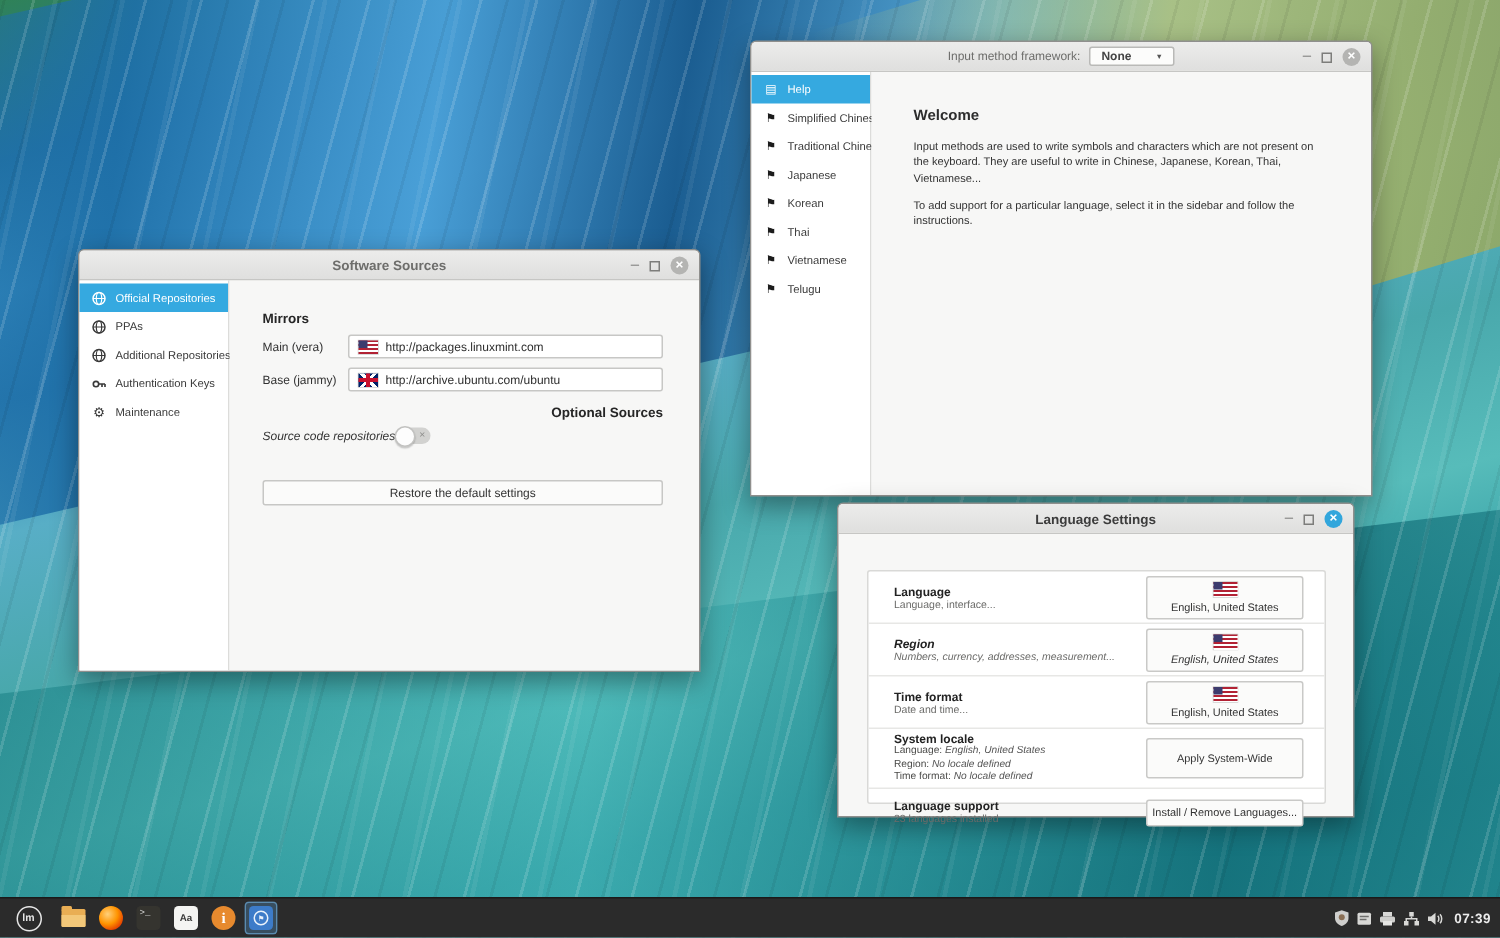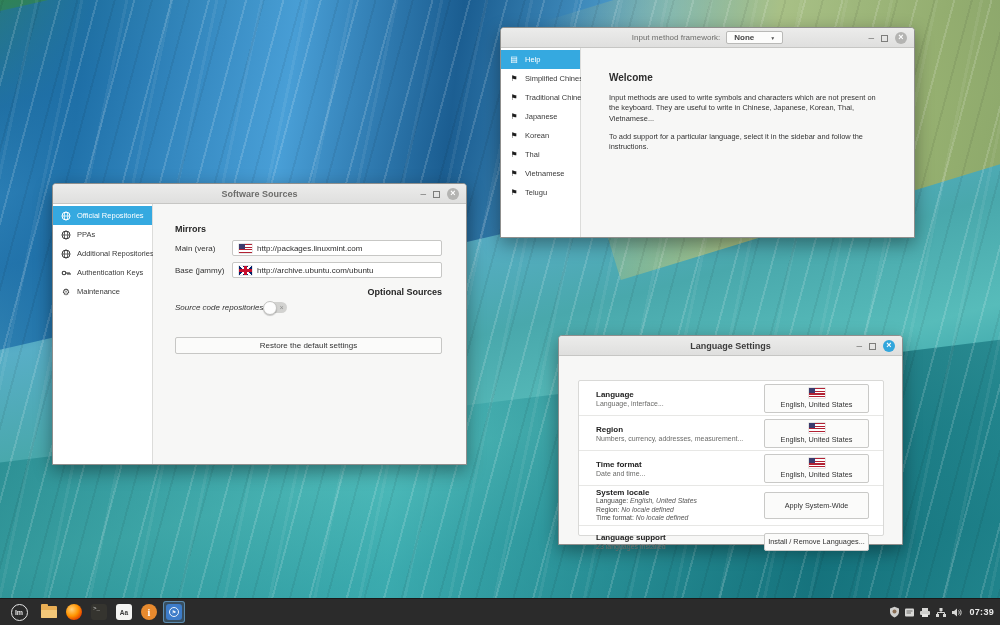--- a/index.html
+++ b/index.html
@@ -35,36 +35,36 @@
   .wc-close.unfocused { background:#b4b4b2; }
   .wc-close.focused { background:#32a6dc; }
   .win-body { display:flex; height:calc(100% - 20px); }
   .sidebar { background:#ffffff; border-right:1px solid #dcdcda; padding-top:2px; }
   .side-item { display:flex; align-items:center; gap:6px; height:19px; padding:0 8px; font-size:7.5px; color:#3a3a3a; white-space:nowrap; }
   .side-item.selected { background:#35a9e0; color:#fff; }
   .side-icon { width:10px; display:inline-flex; justify-content:center; align-items:center; flex:0 0 10px; }
   .content { flex:1; background:#f7f7f6; }
 
   
-  #input-window { left:500px; top:27px; width:415px; height:211px; }
+  #input-window { left:500px; top:27px; width:415px; height:304px; }
   .framework-group { display:flex; align-items:center; gap:6px; }
   .framework-label { font-size:8px; color:#6d6d6b; }
   .dropdown-btn { background:#fcfcfb; border:1px solid #b9b9b7; border-radius:2px; padding:1px 7px;
     font-size:8px; font-weight:bold; color:#444; display:flex; align-items:center; gap:16px; }
   .dropdown-arrow { font-size:5px; color:#555; }
   #input-window .sidebar { width:80px; }
   #input-window .content { padding:12px 14px; }
   .welcome-heading { font-size:10px; font-weight:bold; color:#2d2d2d; margin-bottom:10px; }
   .welcome-para { font-size:7.4px; color:#333; line-height:1.4; margin-bottom:8px; max-width:330px; }
   .flag-glyph { font-size:8px; color:#1c1c1c; }
   .side-item.selected .flag-glyph, .side-item.selected .doc-icon { color:#fff; }
   .doc-icon { font-size:8px; color:#e8f7ee; }
 
   
-  #sources-window { left:52px; top:183px; width:415px; height:282px; }
+  #sources-window { left:52px; top:166px; width:415px; height:282px; }
   #sources-window .sidebar { width:100px; }
   #sources-window .content { padding:10px 12px 0 11px; }
   .section-heading { font-size:9px; font-weight:bold; color:#262626; margin-bottom:6px; }
   .mirror-row { display:flex; align-items:center; margin-bottom:6px; }
   .mirror-label { width:57px; font-size:8px; color:#333; flex:0 0 57px; }
   .mirror-field { flex:1; height:16px; background:#fff; border:1px solid #c7c7c5; border-radius:2px;
     display:flex; align-items:center; gap:5px; padding:0 6px; font-size:8px; color:#2e2e2e; }
   .flag { width:13px; height:9px; position:relative; flex:0 0 13px; box-shadow:0 0 0 .5px rgba(0,0,0,.18); }
   .flag-us { background:repeating-linear-gradient(180deg,#b22234 0 1.3px,#fff 1.3px 2.6px); }
   .flag-us::before { content:""; position:absolute; left:0; top:0; width:6px; height:5px; background:#3c3b6e; }
@@ -97,21 +97,21 @@
   .lang-row-title { font-size:8px; font-weight:bold; color:#222; }
   .lang-row-sub { font-size:7px; color:#6b6b69; margin-top:1px; }
   .locale-line { font-size:6.8px; color:#4a4a48; line-height:1.25; }
   .locale-line i { color:#555; }
   .lang-btn { width:105px; flex:0 0 105px; background:#fbfbfa; border:1px solid #c9c9c7; border-radius:2px;
     display:flex; flex-direction:column; align-items:center; justify-content:center; gap:2px; padding:3px 2px;
     font-size:7.3px; color:#333; }
   .lang-btn .flag { width:16px; height:10px; flex:0 0 auto; }
   .lang-btn.text-only { height:27px; }
   .lang-btn.slim { height:18px; }
-  .r1 { height:35px; } .r2 { height:35px; } .r3 { height:35px; } .r4 { height:40px; } .r5 { height:31px; }
+  .r1 { height:35px; } .r2 { height:35px;font-style:italic; } .r3 { height:35px; } .r4 { height:40px; } .r5 { height:31px; }
 
   
   #taskbar { position:absolute; left:0; right:0; bottom:0; height:27px; background:#2b2b2b;
     border-top:1px solid #1a1a1a; display:flex; align-items:center; padding:0 6px; }
   .menu-btn { width:26px; height:27px; display:flex; align-items:center; justify-content:center; }
   .mint-logo { width:17px; height:17px; border:1.5px solid #e6e6e6; border-radius:50%; display:flex;
     align-items:center; justify-content:center; font-size:7px; font-weight:bold; color:#e6e6e6; }
   .launchers { display:flex; align-items:center; gap:3px; margin-left:6px; }
   .launcher { width:22px; height:22px; border-radius:3px; display:flex; align-items:center; justify-content:center; }
   .launcher.active { background:rgba(90,170,230,.28); box-shadow:inset 0 0 0 1px rgba(120,190,240,.55); }

